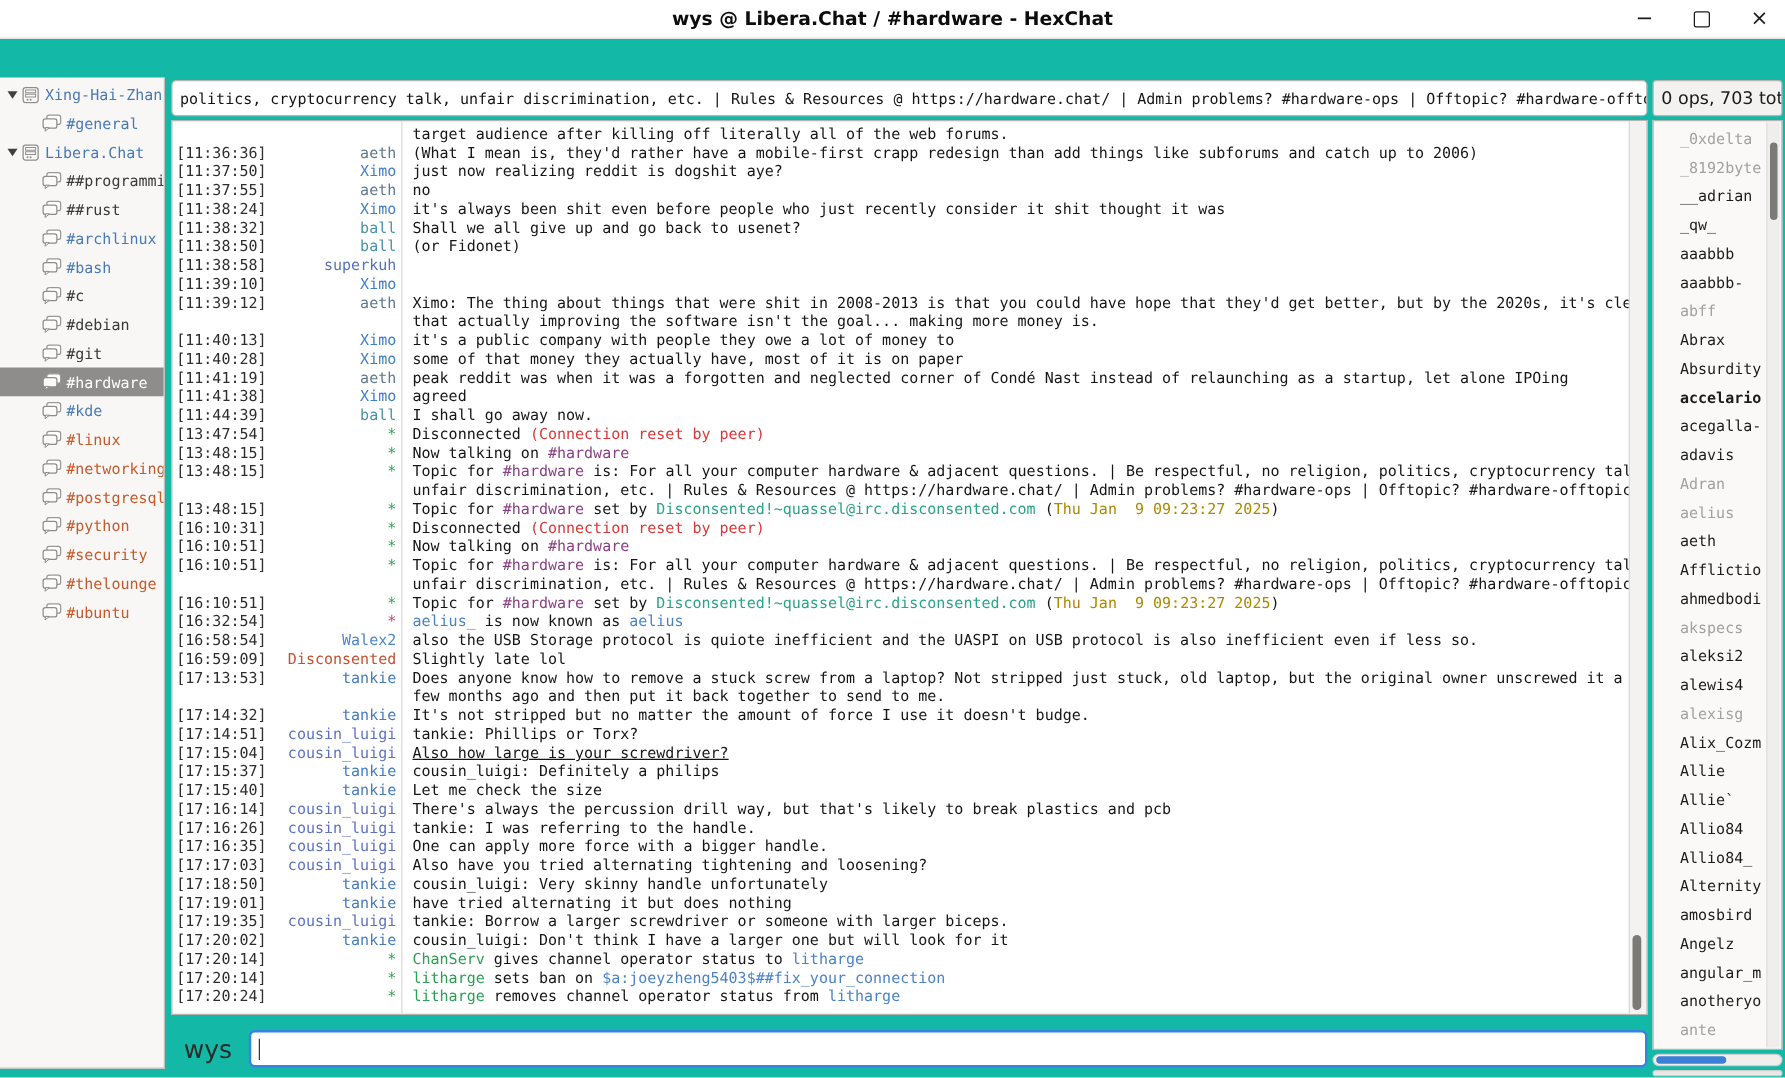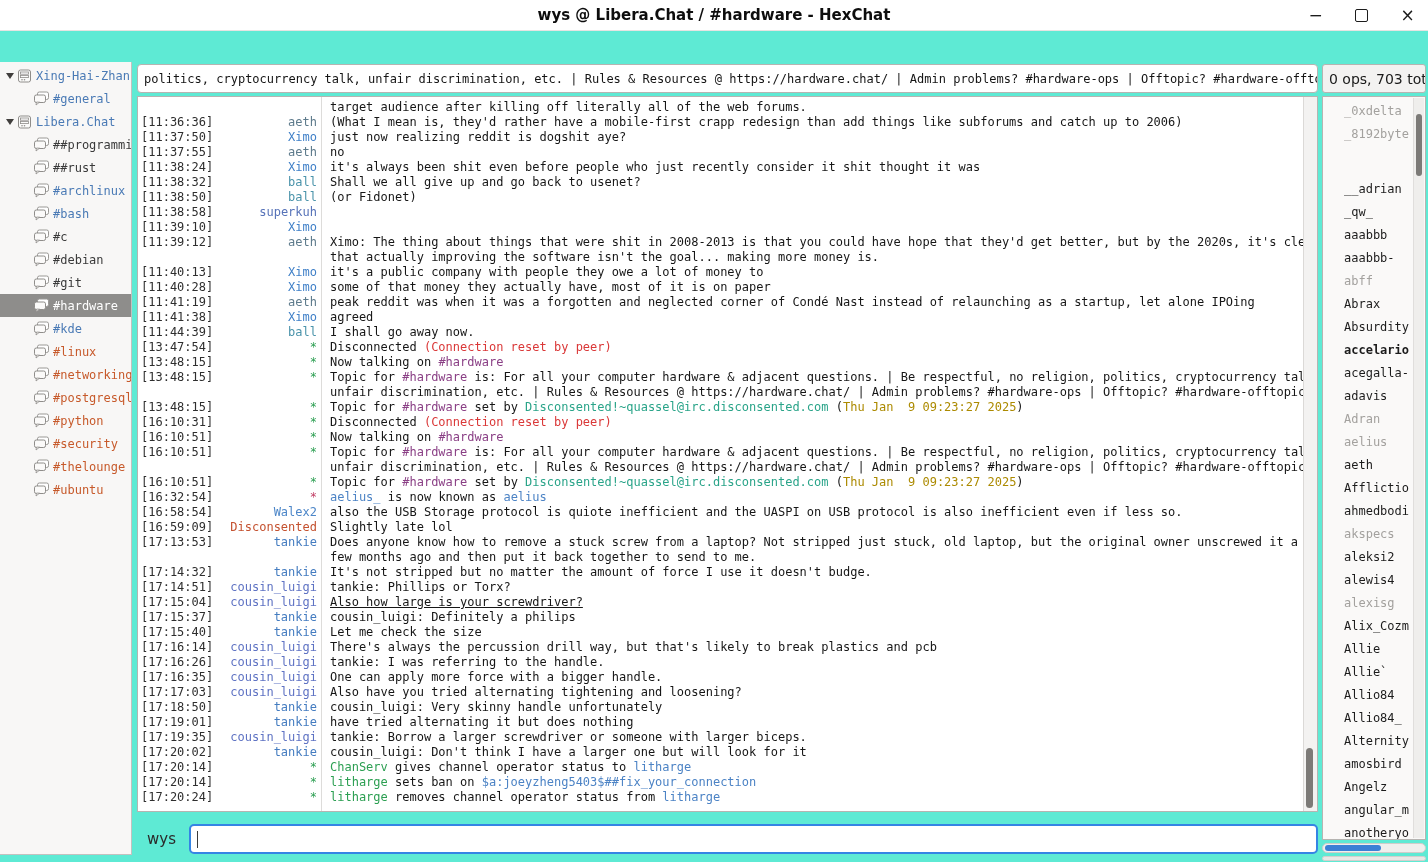--- a/index.html
+++ b/index.html
@@ -1,16 +1,16 @@
 <!DOCTYPE html>
 <html><head>
 <meta charset="utf-8">
 <style>
   html,body{margin:0;padding:0;background:#d8d6d4;}
-  .window{position:relative;width:1428px;height:862px;background:#5eead4;overflow:hidden;
+  .window{position:relative;width:1428px;height:862px;background:#14b8a6;overflow:hidden;
           font-family:"DejaVu Sans",sans-serif;}
   
   .titlebar{position:absolute;left:0;top:0;width:100%;height:30px;background:#ffffff;
             border-bottom:1px solid #e6e4e2;display:flex;align-items:center;justify-content:center;}
   .title{font-weight:bold;font-size:15px;color:#0d0d0d;}
   .win-controls{position:absolute;right:12px;top:0;height:30px;display:flex;align-items:center;gap:29px;}
   .wc{width:17px;height:17px;display:flex;align-items:center;justify-content:center;
       color:#1c1c1c;font-size:17px;line-height:17px;cursor:default;}
   .wc-max-box{width:11px;height:11px;border:1.5px solid #1c1c1c;border-radius:2px;}
   
@@ -55,21 +55,21 @@
   .ul-row{height:23px;line-height:23px;white-space:pre;overflow:hidden;}
   .ul-vscroll{position:absolute;top:1px;right:1px;bottom:1px;width:10px;background:#efeeec;border-left:1px solid #e0dedc;}
   .ul-vscroll .handle{position:absolute;left:2px;width:6px;border-radius:3px;background:#7c7a77;top:16px;height:62px;}
   .ul-hscroll{position:absolute;left:1322px;top:843px;width:104px;height:10px;background:#f0efed;
               border:1px solid #cfcdca;border-radius:5px;box-sizing:border-box;}
   .ul-hscroll .hhandle{position:absolute;left:2px;top:1px;width:56px;height:6px;border-radius:3px;background:#3b80d5;}
   .ul-groove{position:absolute;left:1322px;top:856px;width:104px;height:5px;background:#e9e8e6;
              border:1px solid #d2d0cd;border-radius:3px;box-sizing:border-box;}
   
   .inputrow{position:absolute;left:137px;top:816px;width:1181px;height:46px;display:flex;align-items:center;}
-  .input-nick{font-size:15px;color:#2b2b2b;padding:0 13px 0 10px;}
+  .input-nick{font-size:20px;color:#2b2b2b;padding:0 13px 0 10px;}
   .input-entry{flex:1;height:30px;background:#ffffff;border:2px solid #3584e4;border-radius:5px;
                box-sizing:border-box;display:flex;align-items:center;padding-left:6px;}
   .caret{width:1px;height:17px;background:#3a3a3a;}
 </style>
 </head>
 <body>
 
 <div class="window">
 
   <div class="titlebar">
@@ -319,21 +319,21 @@
       </div>
     <div class="chat-vscroll">
       <div class="handle"></div>
     </div>
   </div>
 
   <div class="userlist">
     <div class="ul-inner">
         <div class="ul-row" style="color: rgb(163, 161, 158);">_0xdelta</div>
         <div class="ul-row" style="color: rgb(163, 161, 158);">_8192byte</div>
-        <div class="ul-row" style="color: rgb(28, 28, 28); margin-top: 32px;">__adrian</div>
+        <div class="ul-row" style="color: rgb(28, 28, 28);">__adrian</div>
         <div class="ul-row" style="color: rgb(28, 28, 28);">_qw_</div>
         <div class="ul-row" style="color: rgb(28, 28, 28);">aaabbb</div>
         <div class="ul-row" style="color: rgb(28, 28, 28);">aaabbb-</div>
         <div class="ul-row" style="color: rgb(163, 161, 158);">abff</div>
         <div class="ul-row" style="color: rgb(28, 28, 28);">Abrax</div>
         <div class="ul-row" style="color: rgb(28, 28, 28);">Absurdity</div>
         <div class="ul-row" style="color: rgb(28, 28, 28); font-weight: bold;">accelario</div>
         <div class="ul-row" style="color: rgb(28, 28, 28);">acegalla-</div>
         <div class="ul-row" style="color: rgb(28, 28, 28);">adavis</div>
         <div class="ul-row" style="color: rgb(163, 161, 158);">Adran</div>

